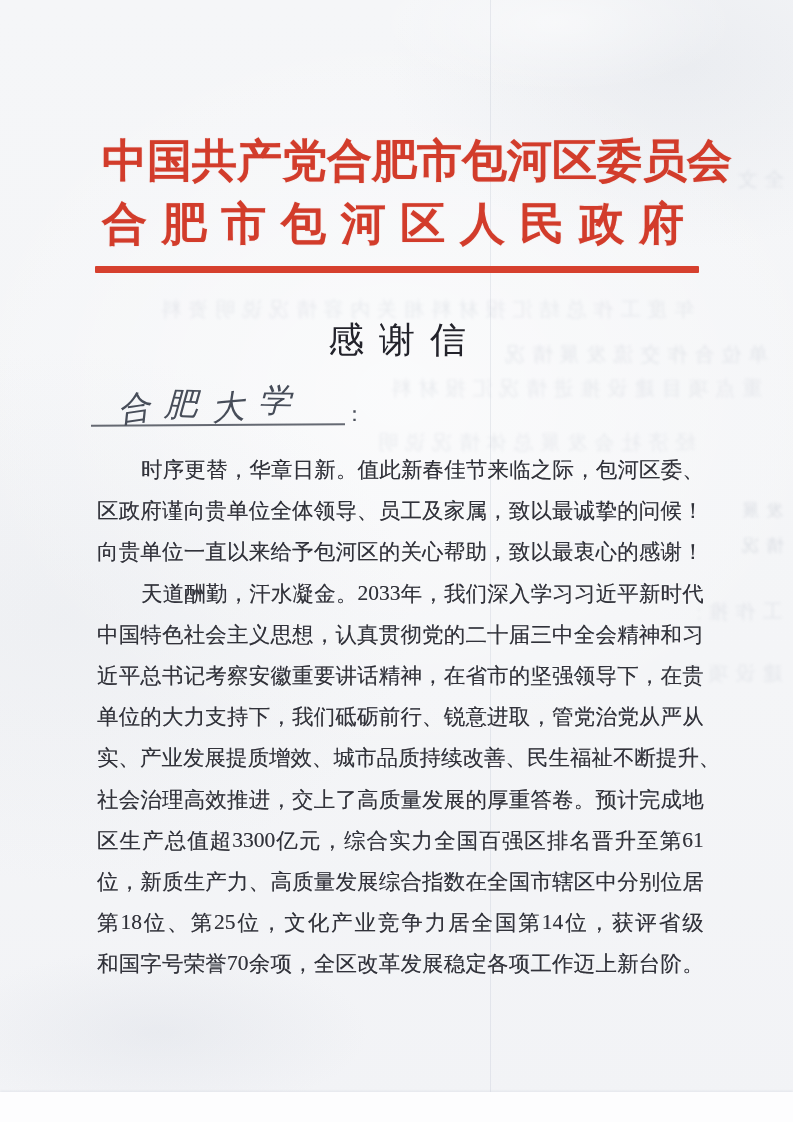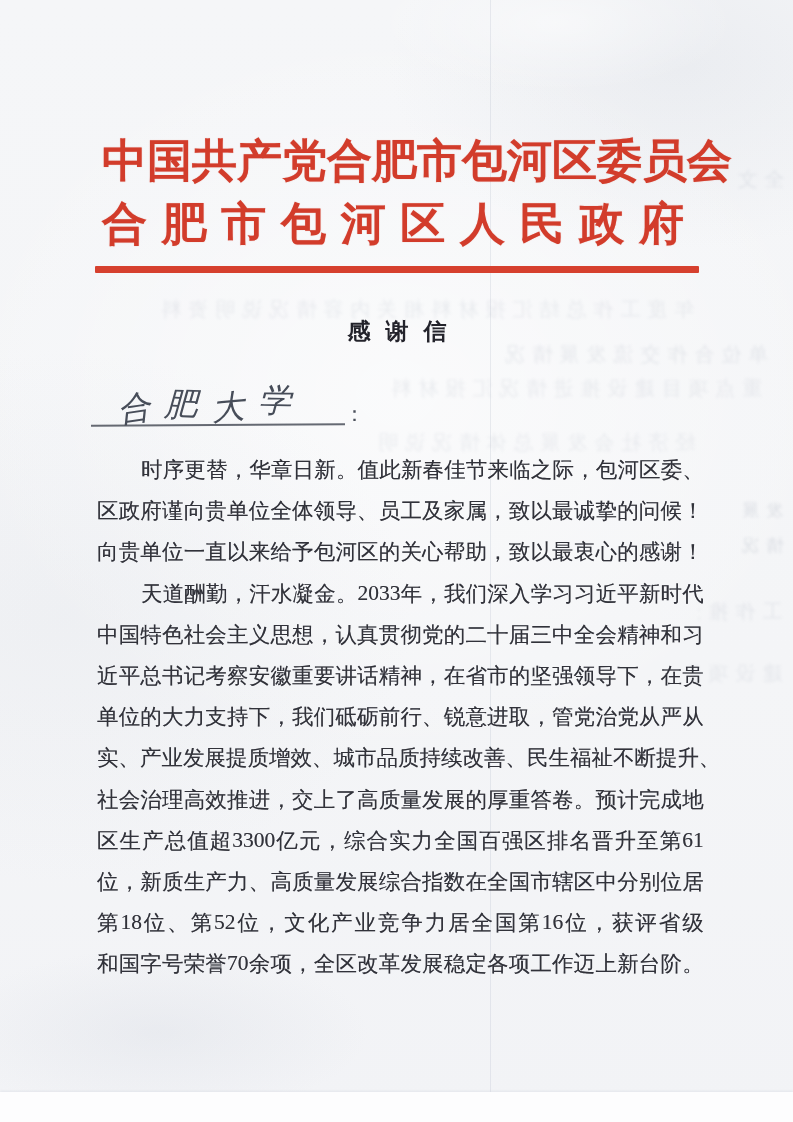--- a/index.html
+++ b/index.html
@@ -20,21 +20,21 @@
   .seam{position:absolute;left:490px;top:0;width:1px;height:1092px;background:rgba(190,196,208,.30);}
   
   .hline{position:absolute;left:102px;width:582px;display:flex;justify-content:space-between;
     color:#d23c2b;font-weight:700;align-items:center;
     text-shadow:0 0 1px rgba(210,60,43,.45);}
   .h1{top:128px;height:66px;font-size:45px;}
   .h2{top:194px;height:60px;font-size:45px;}
   .rule{position:absolute;left:95px;top:266px;width:604px;height:7px;background:#d6402e;border-radius:1px;}
   
   .title{position:absolute;left:95px;top:316px;width:604px;text-align:center;
-    font-size:23px;font-weight:700;color:#23232b;letter-spacing:15px;padding-left:15px;box-sizing:border-box;}
+    font-size:36px;font-weight:400;color:#23232b;letter-spacing:15px;padding-left:15px;box-sizing:border-box;}
   
   .hand{position:absolute;left:117px;top:383px;display:inline-flex;gap:14px;
     font-size:33px;font-style:italic;color:#474d59;transform:rotate(-1.2deg);
     font-family:"DejaVu Serif",serif;}
   .hand span{display:inline-block;}
   .hand span:nth-child(1){transform:rotate(-7deg) translateY(2px);}
   .hand span:nth-child(2){transform:rotate(3deg) translateY(-1px);}
   .hand span:nth-child(3){transform:rotate(-4deg) translateY(3px);}
   .hand span:nth-child(4){transform:rotate(2deg) translateY(-3px);}
   .uline{position:absolute;left:91px;top:424px;width:254px;height:2px;background:#4b505b;opacity:.85;transform:rotate(-.3deg);}
@@ -445,35 +445,35 @@
         <span>别</span>
         <span>位</span>
         <span>居</span>
       </div>
       <div class="bline">
         <span>第</span>
         <span>18</span>
         <span>位</span>
         <span>、</span>
         <span>第</span>
-        <span>52</span>
+        <span>25</span>
         <span>位</span>
         <span>，</span>
         <span>文</span>
         <span>化</span>
         <span>产</span>
         <span>业</span>
         <span>竞</span>
         <span>争</span>
         <span>力</span>
         <span>居</span>
         <span>全</span>
         <span>国</span>
         <span>第</span>
-        <span>16</span>
+        <span>14</span>
         <span>位</span>
         <span>，</span>
         <span>获</span>
         <span>评</span>
         <span>省</span>
         <span>级</span>
       </div>
       <div class="bline">
         <span>和</span>
         <span>国</span>

